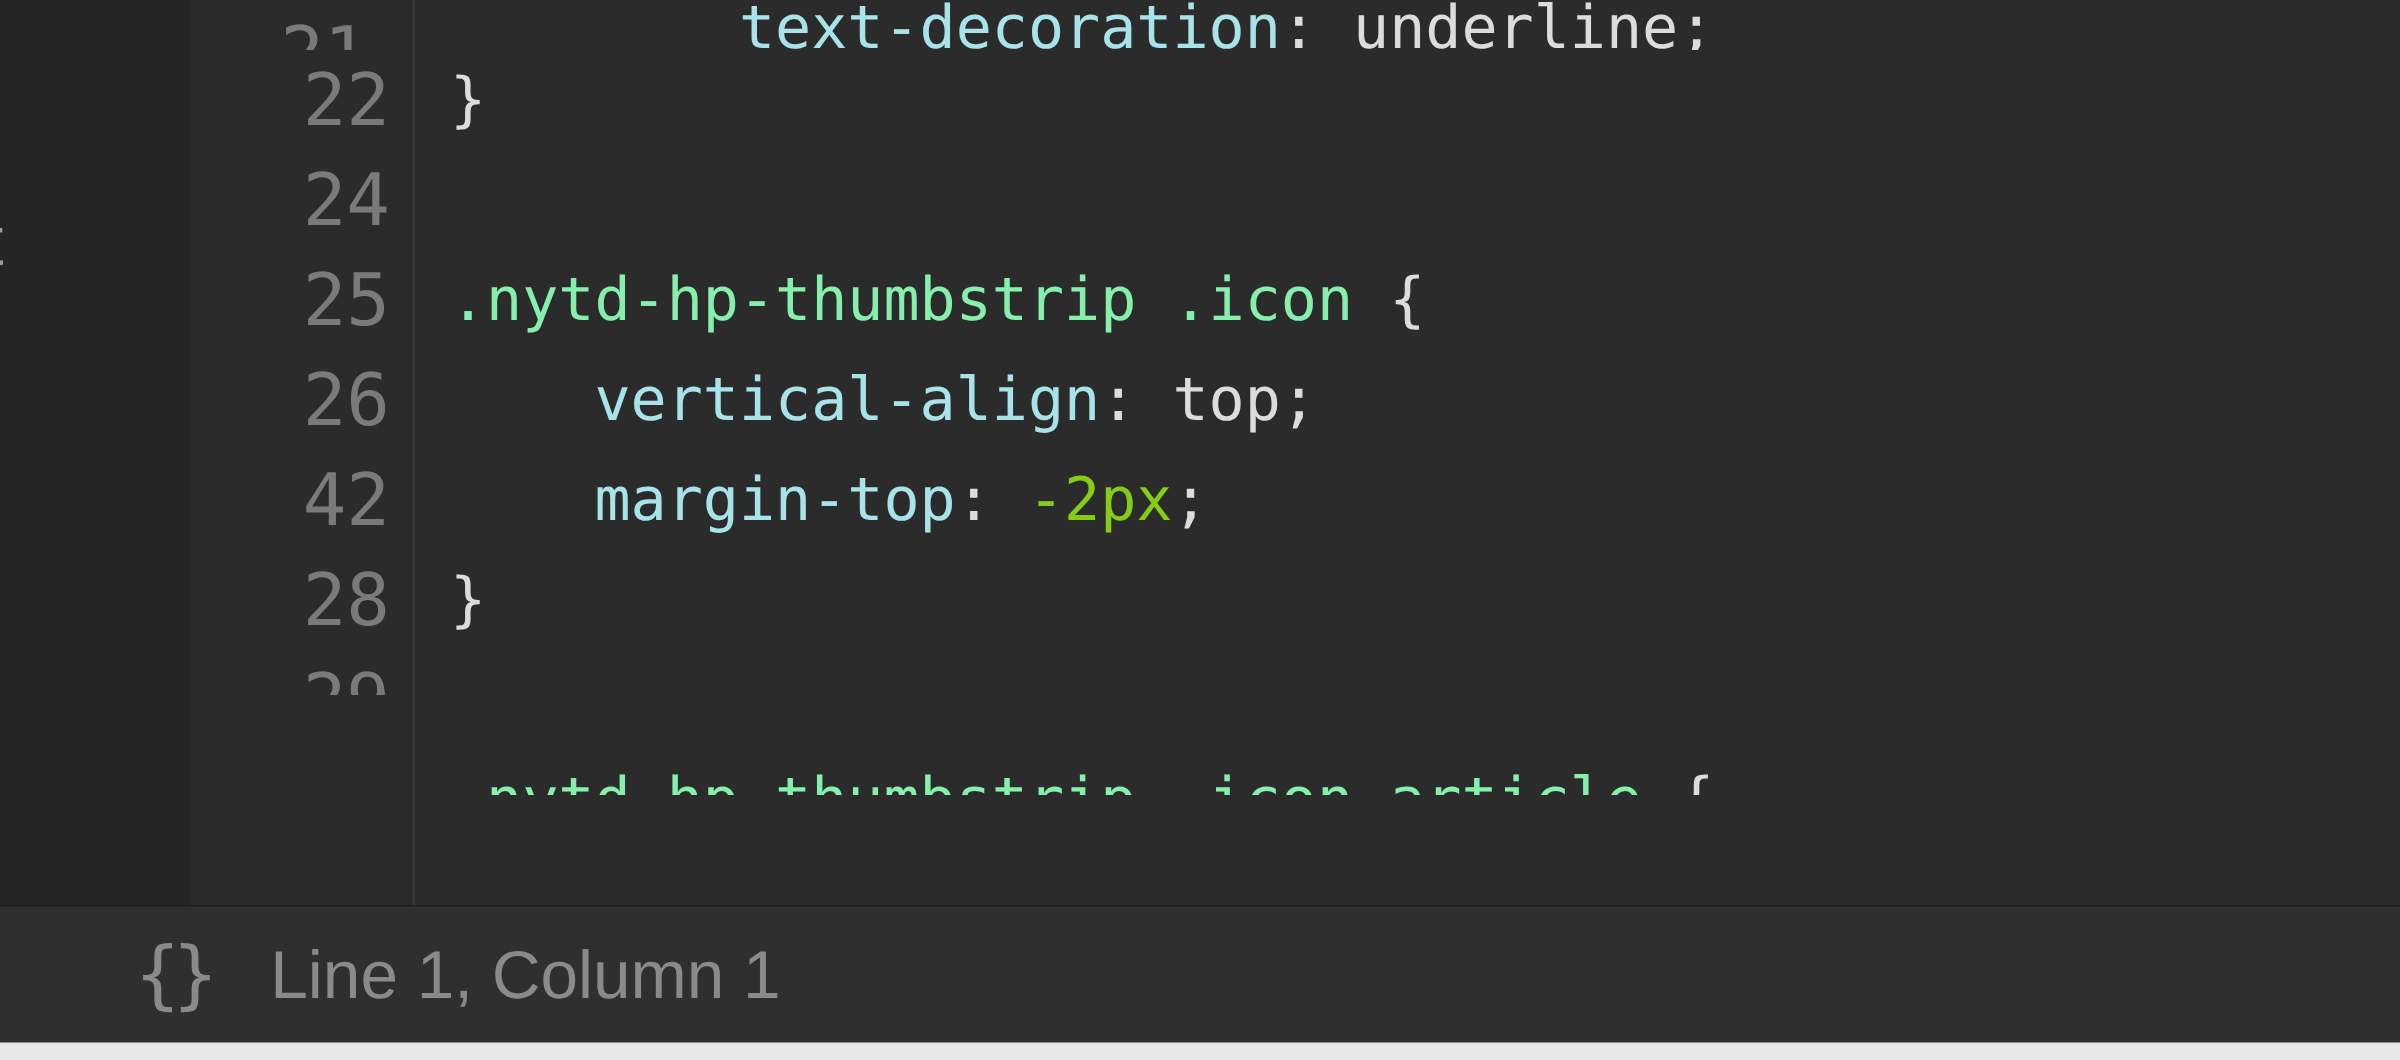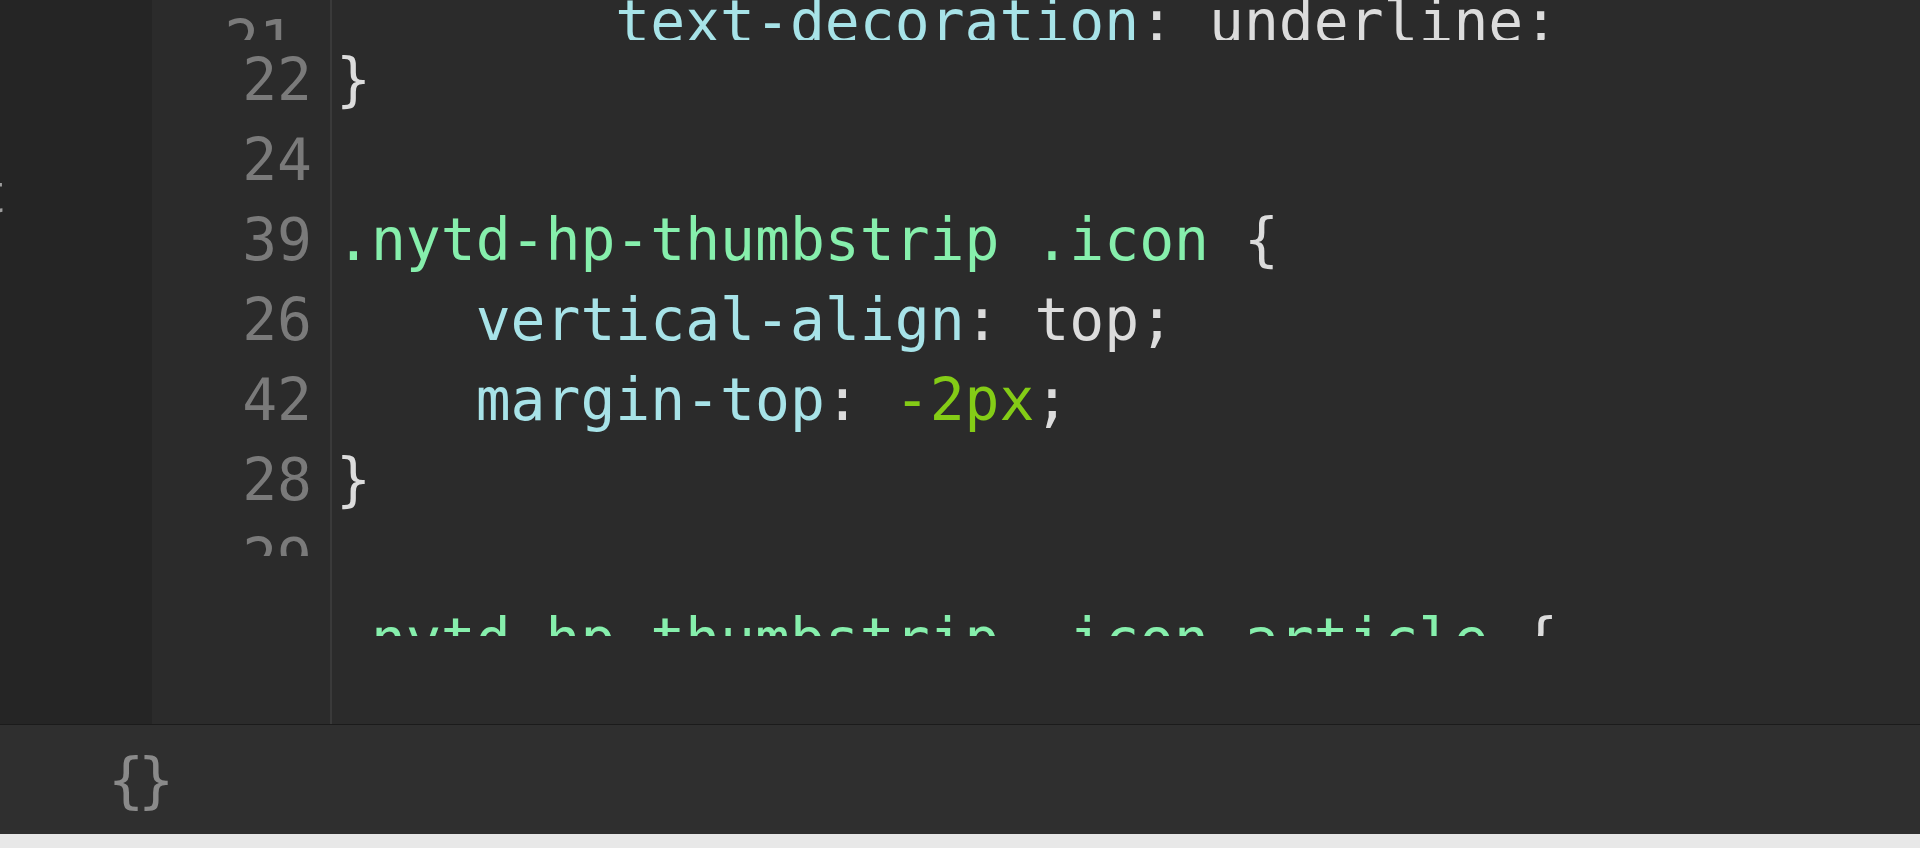--- a/index.html
+++ b/index.html
@@ -55,24 +55,24 @@
     padding-top: 0;
     user-select: none;
   }
   .gutter .ln { height: 80px; }
   .gutter .ln.cut-top { height: 40px; line-height: 40px; overflow: hidden; position: relative; }
   .gutter .ln.cut-top span { position: absolute; right: 18px; bottom: -22px; }
   .gutter .ln.cut-bot { height: 36px; overflow: hidden; }
   .code {
     flex: 1;
     color: #d6d6d6;
-    font-size: 58px;
+    font-size: 48px;
     line-height: 80px;
     white-space: pre;
-    padding-left: 4px;
+    padding-left: 28px;
     overflow: hidden;
   }
   .code .row { height: 80px; }
   .code .row.cut-top { height: 40px; overflow: hidden; position: relative; }
   .code .row.cut-top .inner { position: absolute; bottom: -22px; left:0; }
   .code .row.cut-bot { height: 36px; overflow: hidden; }
   .tok-sel { color: #86efac; }
   .tok-prop { color: #a7e3e8; }
   .tok-punc { color: #dcdcdc; }
   .tok-val { color: #dcdcdc; }
@@ -110,29 +110,30 @@
       <div class="label">et</div>
     </div>
 
     <div class="editor">
       <div class="gutter" id="gutter">
           <div class="ln cut-top">
             <span>21</span>
           </div>
           <div class="ln">22</div>
           <div class="ln">24</div>
-          <div class="ln">39</div>
+          <div class="ln">25</div>
           <div class="ln">26</div>
           <div class="ln">42</div>
           <div class="ln">28</div>
           <div class="ln cut-bot">29</div>
         </div>
       <div class="code" id="code"><div class="row cut-top"><span class="inner">        <span class="tok-prop">text-decoration</span><span class="tok-punc">: </span><span class="tok-val">underline</span><span class="tok-punc">;</span></span></div><div class="row"><span class="inner"><span class="tok-punc">}</span></span></div><div class="row"><span class="inner"></span></div><div class="row"><span class="inner"><span class="tok-sel">.nytd-hp-thumbstrip </span><span class="tok-sel">.icon </span><span class="tok-punc">{</span></span></div><div class="row"><span class="inner">    <span class="tok-prop">vertical-align</span><span class="tok-punc">: </span><span class="tok-val">top</span><span class="tok-punc">;</span></span></div><div class="row"><span class="inner">    <span class="tok-prop">margin-top</span><span class="tok-punc">: </span><span class="tok-num">-2px</span><span class="tok-punc">;</span></span></div><div class="row"><span class="inner"><span class="tok-punc">}</span></span></div><div class="row"><span class="inner"></span></div><div class="row cut-bot"><span class="inner"><span class="tok-sel">.nytd-hp-thumbstrip </span><span class="tok-sel">.icon </span><span class="tok-sel">article </span><span class="tok-punc">{</span></span></div></div>
     </div>
 
   </div>
 
   <div class="status">
     <span class="braces-icon">{}</span>
+    <span>Line 1, Column 1</span>
   </div>
 
   <div class="bottom-edge"></div>
 </div>
 
 </body></html>

